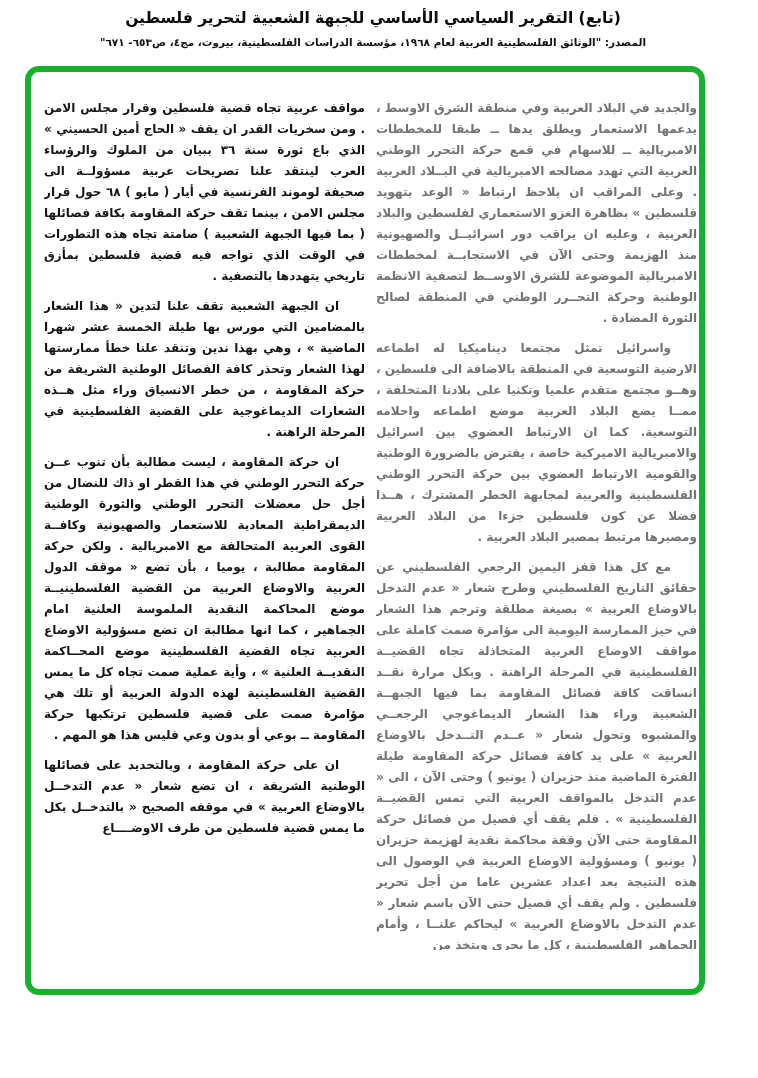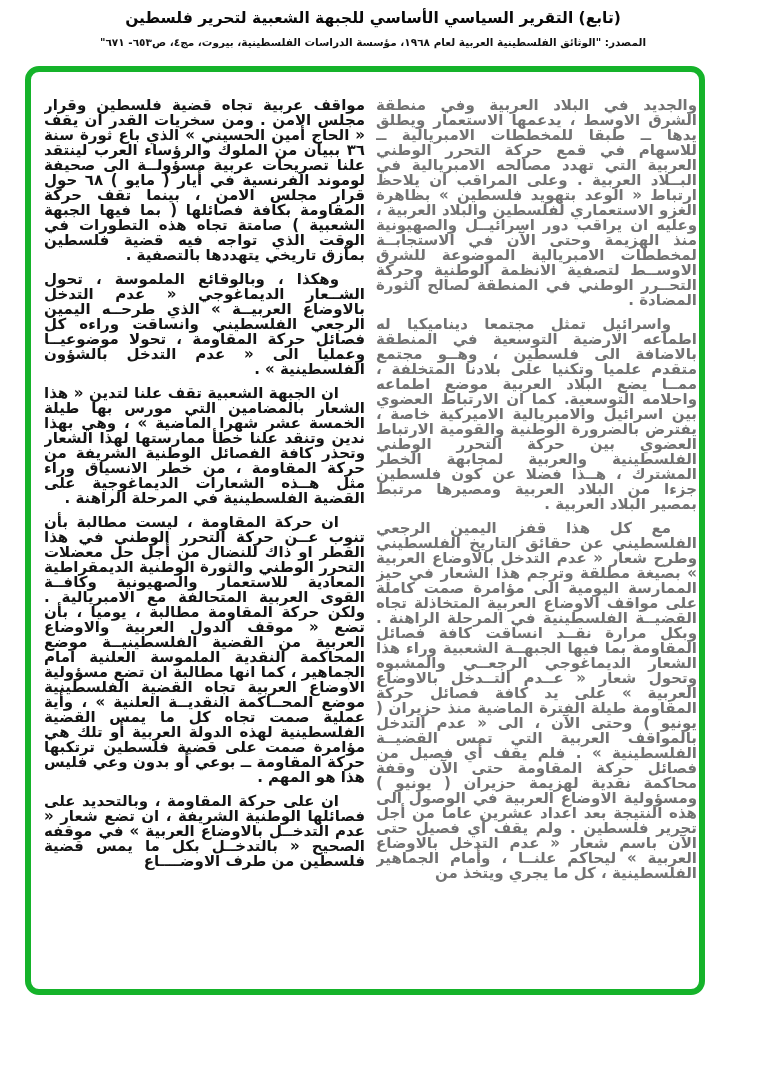--- a/index.html
+++ b/index.html
@@ -38,22 +38,22 @@
     border: 6px solid #15b32a;
     border-radius: 14px;
     background: #ffffff;
   }
   .col {
     position: absolute;
     top: 26px;
     width: 321px;
     height: 852px;
     overflow: hidden;
-    font-size: 15px;
-    line-height: 15px;
+    font-size: 12px;
+    line-height: 21px;
     font-weight: bold;
     color: #151515;
     text-align: justify;
   }
   .col-right { right: 2px; }
   .col-left  { left: 13px; }
   .col p { margin: 0 0 9px 0; }
   .col p.indent { text-indent: 26px; }
   .page-number {
     position: absolute;
@@ -76,21 +76,20 @@
   <div class="frame" style="border-color: rgb(21, 179, 42);">
 
     <div class="col col-right" style="color: #737373;">
       <p>والجديد في البلاد العربية وفي منطقة الشرق الاوسط ، يدعمها الاستعمار ويطلق يدها ــ طبقا للمخططات الامبريالية ــ للاسهام في قمع حركة التحرر الوطني العربية التي تهدد مصالحه الامبريالية في البــلاد العربية . وعلى المراقب ان يلاحظ ارتباط « الوعد بتهويد فلسطين » بظاهرة الغزو الاستعماري لفلسطين والبلاد العربية ، وعليه ان يراقب دور اسرائيــل والصهيونية منذ الهزيمة وحتى الآن في الاستجابــة لمخططات الامبريالية الموضوعة للشرق الاوســط لتصفية الانظمة الوطنية وحركة التحــرر الوطني في المنطقة لصالح الثورة المضادة .</p>
       <p class="indent">واسرائيل تمثل مجتمعا ديناميكيا له اطماعه الارضية التوسعية في المنطقة بالاضافة الى فلسطين ، وهــو مجتمع متقدم علميا وتكنيا على بلادنا المتخلفة ، ممــا يضع البلاد العربية موضع اطماعه واحلامه التوسعية. كما ان الارتباط العضوي بين اسرائيل والامبريالية الاميركية خاصة ، يفترض بالضرورة الوطنية والقومية الارتباط العضوي بين حركة التحرر الوطني الفلسطينية والعربية لمجابهة الخطر المشترك ، هــذا فضلا عن كون فلسطين جزءا من البلاد العربية ومصيرها مرتبط بمصير البلاد العربية .</p>
       <p class="indent">مع كل هذا قفز اليمين الرجعي الفلسطيني عن حقائق التاريخ الفلسطيني وطرح شعار « عدم التدخل بالاوضاع العربية » بصيغة مطلقة وترجم هذا الشعار في حيز الممارسة اليومية الى مؤامرة صمت كاملة على مواقف الاوضاع العربية المتخاذلة تجاه القضيــة الفلسطينية في المرحلة الراهنة . وبكل مرارة نقــد انساقت كافة فصائل المقاومة بما فيها الجبهــة الشعبية وراء هذا الشعار الديماغوجي الرجعــي والمشبوه وتحول شعار « عــدم التــدخل بالاوضاع العربية » على يد كافة فصائل حركة المقاومة طيلة الفترة الماضية منذ حزيران ( يونيو ) وحتى الآن ، الى « عدم التدخل بالمواقف العربية التي تمس القضيــة الفلسطينية » . فلم يقف أي فصيل من فصائل حركة المقاومة حتى الآن وقفة محاكمة نقدية لهزيمة حزيران ( يونيو ) ومسؤولية الاوضاع العربية في الوصول الى هذه النتيجة بعد اعداد عشرين عاما من أجل تحرير فلسطين . ولم يقف أي فصيل حتى الآن باسم شعار « عدم التدخل بالاوضاع العربية » ليحاكم علنــا ، وأمام الجماهير الفلسطينية ، كل ما يجري ويتخذ من</p>
     </div>
 
     <div class="col col-left" style="color: rgb(21, 21, 21);">
       <p>مواقف عربية تجاه قضية فلسطين وقرار مجلس الامن . ومن سخريات القدر ان يقف « الحاج أمين الحسيني » الذي باع ثورة سنة ٣٦ ببيان من الملوك والرؤساء العرب لينتقد علنا تصريحات عربية مسؤولــة الى صحيفة لوموند الفرنسية في أيار ( مايو ) ٦٨ حول قرار مجلس الامن ، بينما تقف حركة المقاومة بكافة فصائلها ( بما فيها الجبهة الشعبية ) صامتة تجاه هذه التطورات في الوقت الذي تواجه فيه قضية فلسطين بمأزق تاريخي يتهددها بالتصفية .</p>
-      <p class="indent">وهكذا ، وبالوقائع الملموسة ، تحول الشــعار الديماغوجي « عدم التدخل بالاوضاع العربيــة » الذي طرحــه اليمين الرجعي الفلسطيني وانساقت وراءه كل فصائل حركة المقاومة ، تحولا موضوعيــا وعمليا الى « عدم التدخل بالشؤون الفلسطينية » .</p>
       <p class="indent">ان الجبهة الشعبية تقف علنا لتدين « هذا الشعار بالمضامين التي مورس بها طيلة الخمسة عشر شهرا الماضية » ، وهي بهذا ندين وتنقد علنا خطأ ممارستها لهذا الشعار وتحذر كافة الفصائل الوطنية الشريفة من حركة المقاومة ، من خطر الانسياق وراء مثل هــذه الشعارات الديماغوجية على القضية الفلسطينية في المرحلة الراهنة .</p>
       <p class="indent">ان حركة المقاومة ، ليست مطالبة بأن تنوب عــن حركة التحرر الوطني في هذا القطر او ذاك للنضال من أجل حل معضلات التحرر الوطني والثورة الوطنية الديمقراطية المعادية للاستعمار والصهيونية وكافــة القوى العربية المتحالفة مع الامبريالية . ولكن حركة المقاومة مطالبة ، يوميا ، بأن تضع « موقف الدول العربية والاوضاع العربية من القضية الفلسطينيــة موضع المحاكمة النقدية الملموسة العلنية امام الجماهير ، كما انها مطالبة ان تضع مسؤولية الاوضاع العربية تجاه القضية الفلسطينية موضع المحــاكمة النقديــة العلنية » ، وأية عملية صمت تجاه كل ما يمس القضية الفلسطينية لهذه الدولة العربية أو تلك هي مؤامرة صمت على قضية فلسطين ترتكبها حركة المقاومة ــ بوعي أو بدون وعي فليس هذا هو المهم .</p>
       <p class="indent">ان على حركة المقاومة ، وبالتحديد على فصائلها الوطنية الشريفة ، ان تضع شعار « عدم التدخــل بالاوضاع العربية » في موقفه الصحيح « بالتدخــل بكل ما يمس قضية فلسطين من طرف الاوضــــاع</p>
     </div>
 
   </div>
 
   <div class="page-number">8</div>
 
 </div>

